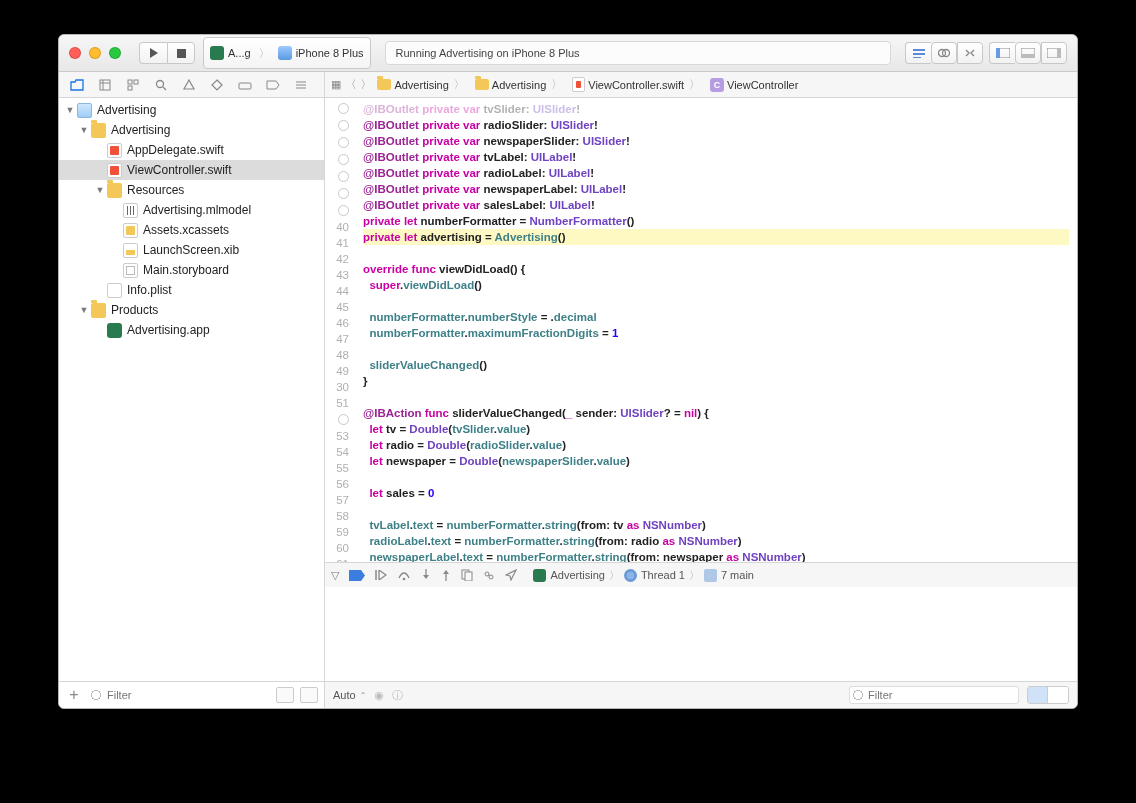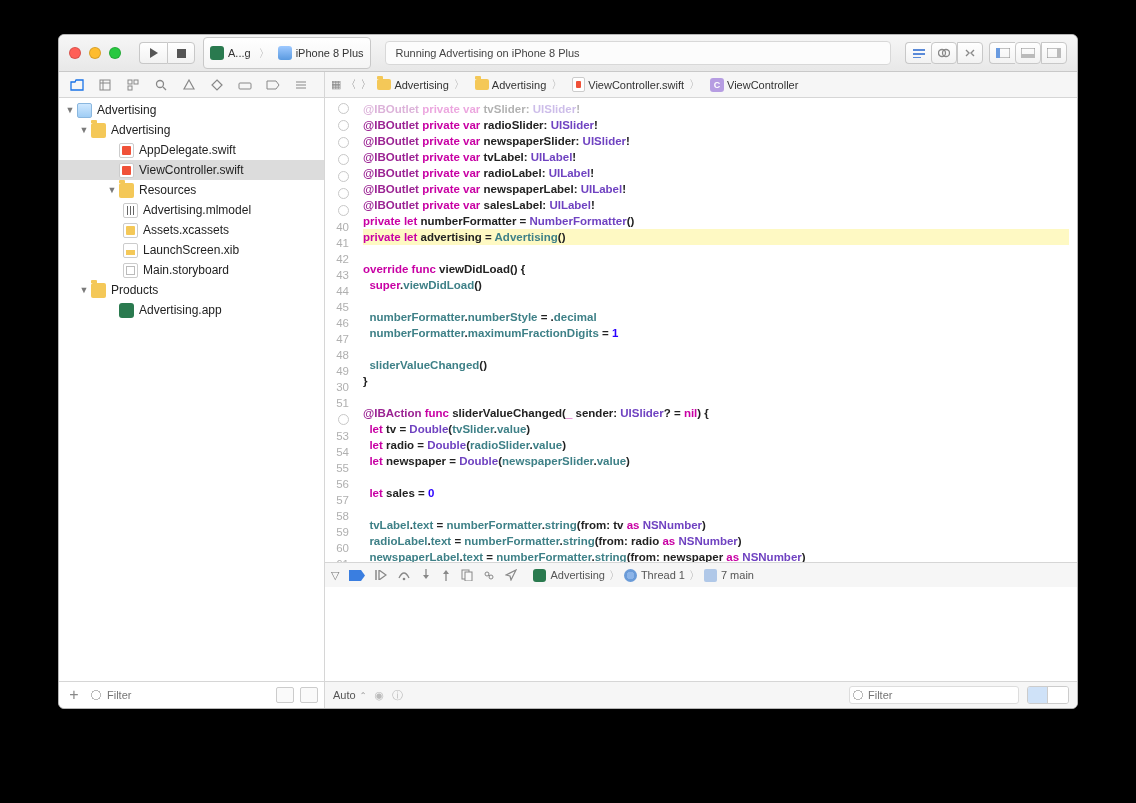--- a/index.html
+++ b/index.html
@@ -36,21 +36,21 @@
 .crumb .swift::after { content:""; position:absolute; inset:3px; background:#f05138; border-radius:1px; }
 .crumb .cls { width:14px; height:14px; background:#b69de2; border-radius:3px; display:flex; align-items:center; justify-content:center; color:#fff; font-size:9px; font-weight:bold;}
 
 .body { display:flex; height: 610px; }
 .sidebar { width:266px; background:#fff; border-right:1px solid #d6d6d6; display:flex; flex-direction:column; }
 .tree { flex:1; overflow:auto; font-size:12px; color:#222; padding-top:2px; }
 .row { display:flex; align-items:center; height:20px; padding-right:6px; white-space:nowrap; }
 .row .disc { width:10px; color:#7a7a7a; font-size:9px; text-align:center; margin-right:2px; }
 .row .ic { width:15px; height:15px; margin-right:5px; flex-shrink:0; }
 .row.sel { background:#dcdcdc; }
-.ind0 { padding-left: 6px; } .ind1 { padding-left: 20px; } .ind2 { padding-left: 48px; } .ind3 { padding-left: 52px; }
+.ind0 { padding-left: 6px; } .ind1 { padding-left: 20px; } .ind2 { padding-left: 36px; } .ind3 { padding-left: 52px; }
 .ic.proj { background:linear-gradient(#cfe8ff,#9fcdf5); border-radius:2px; border:1px solid #8ab7df;}
 .ic.folder { background:#f4c858; border-radius:2px; position:relative; }
 .ic.folder::before { content:""; position:absolute; top:-3px; left:0; width:6px; height:3px; background:#f4c858; border-radius:1px 1px 0 0;}
 .ic.swift { background:#fff; border:1px solid #ccc; border-radius:2px; position:relative; }
 .ic.swift::after { content:""; position:absolute; inset:2px; background:#f05138; border-radius:1px;}
 .ic.ml { background:#fff; border:1px solid #ccc; border-radius:2px; position:relative; }
 .ic.ml::after { content:""; position:absolute; inset:2px 3px; background:repeating-linear-gradient(90deg,#666 0 1px, transparent 1px 3px);}
 .ic.assets { background:#fff; border:1px solid #ccc; border-radius:2px; position:relative; }
 .ic.assets::after { content:""; position:absolute; inset:2px; background:#f4c858; border-radius:1px;}
 .ic.xib { background:#fff; border:1px solid #ccc; border-radius:2px; position:relative;}
@@ -294,20 +294,25 @@
         <div class="row ind3">
             <span class="disc"></span>
             <span class="ic xib"></span>
             <span>LaunchScreen.xib</span>
           </div>
         <div class="row ind3">
             <span class="disc"></span>
             <span class="ic sb"></span>
             <span>Main.storyboard</span>
           </div>
+        <div class="row ind2">
+            <span class="disc"></span>
+            <span class="ic plist"></span>
+            <span>Info.plist</span>
+          </div>
         <div class="row ind1">
             <span class="disc">▼</span>
             <span class="ic folder"></span>
             <span>Products</span>
           </div>
         <div class="row ind2">
             <span class="disc"></span>
             <span class="ic app"></span>
             <span>Advertising.app</span>
           </div>

